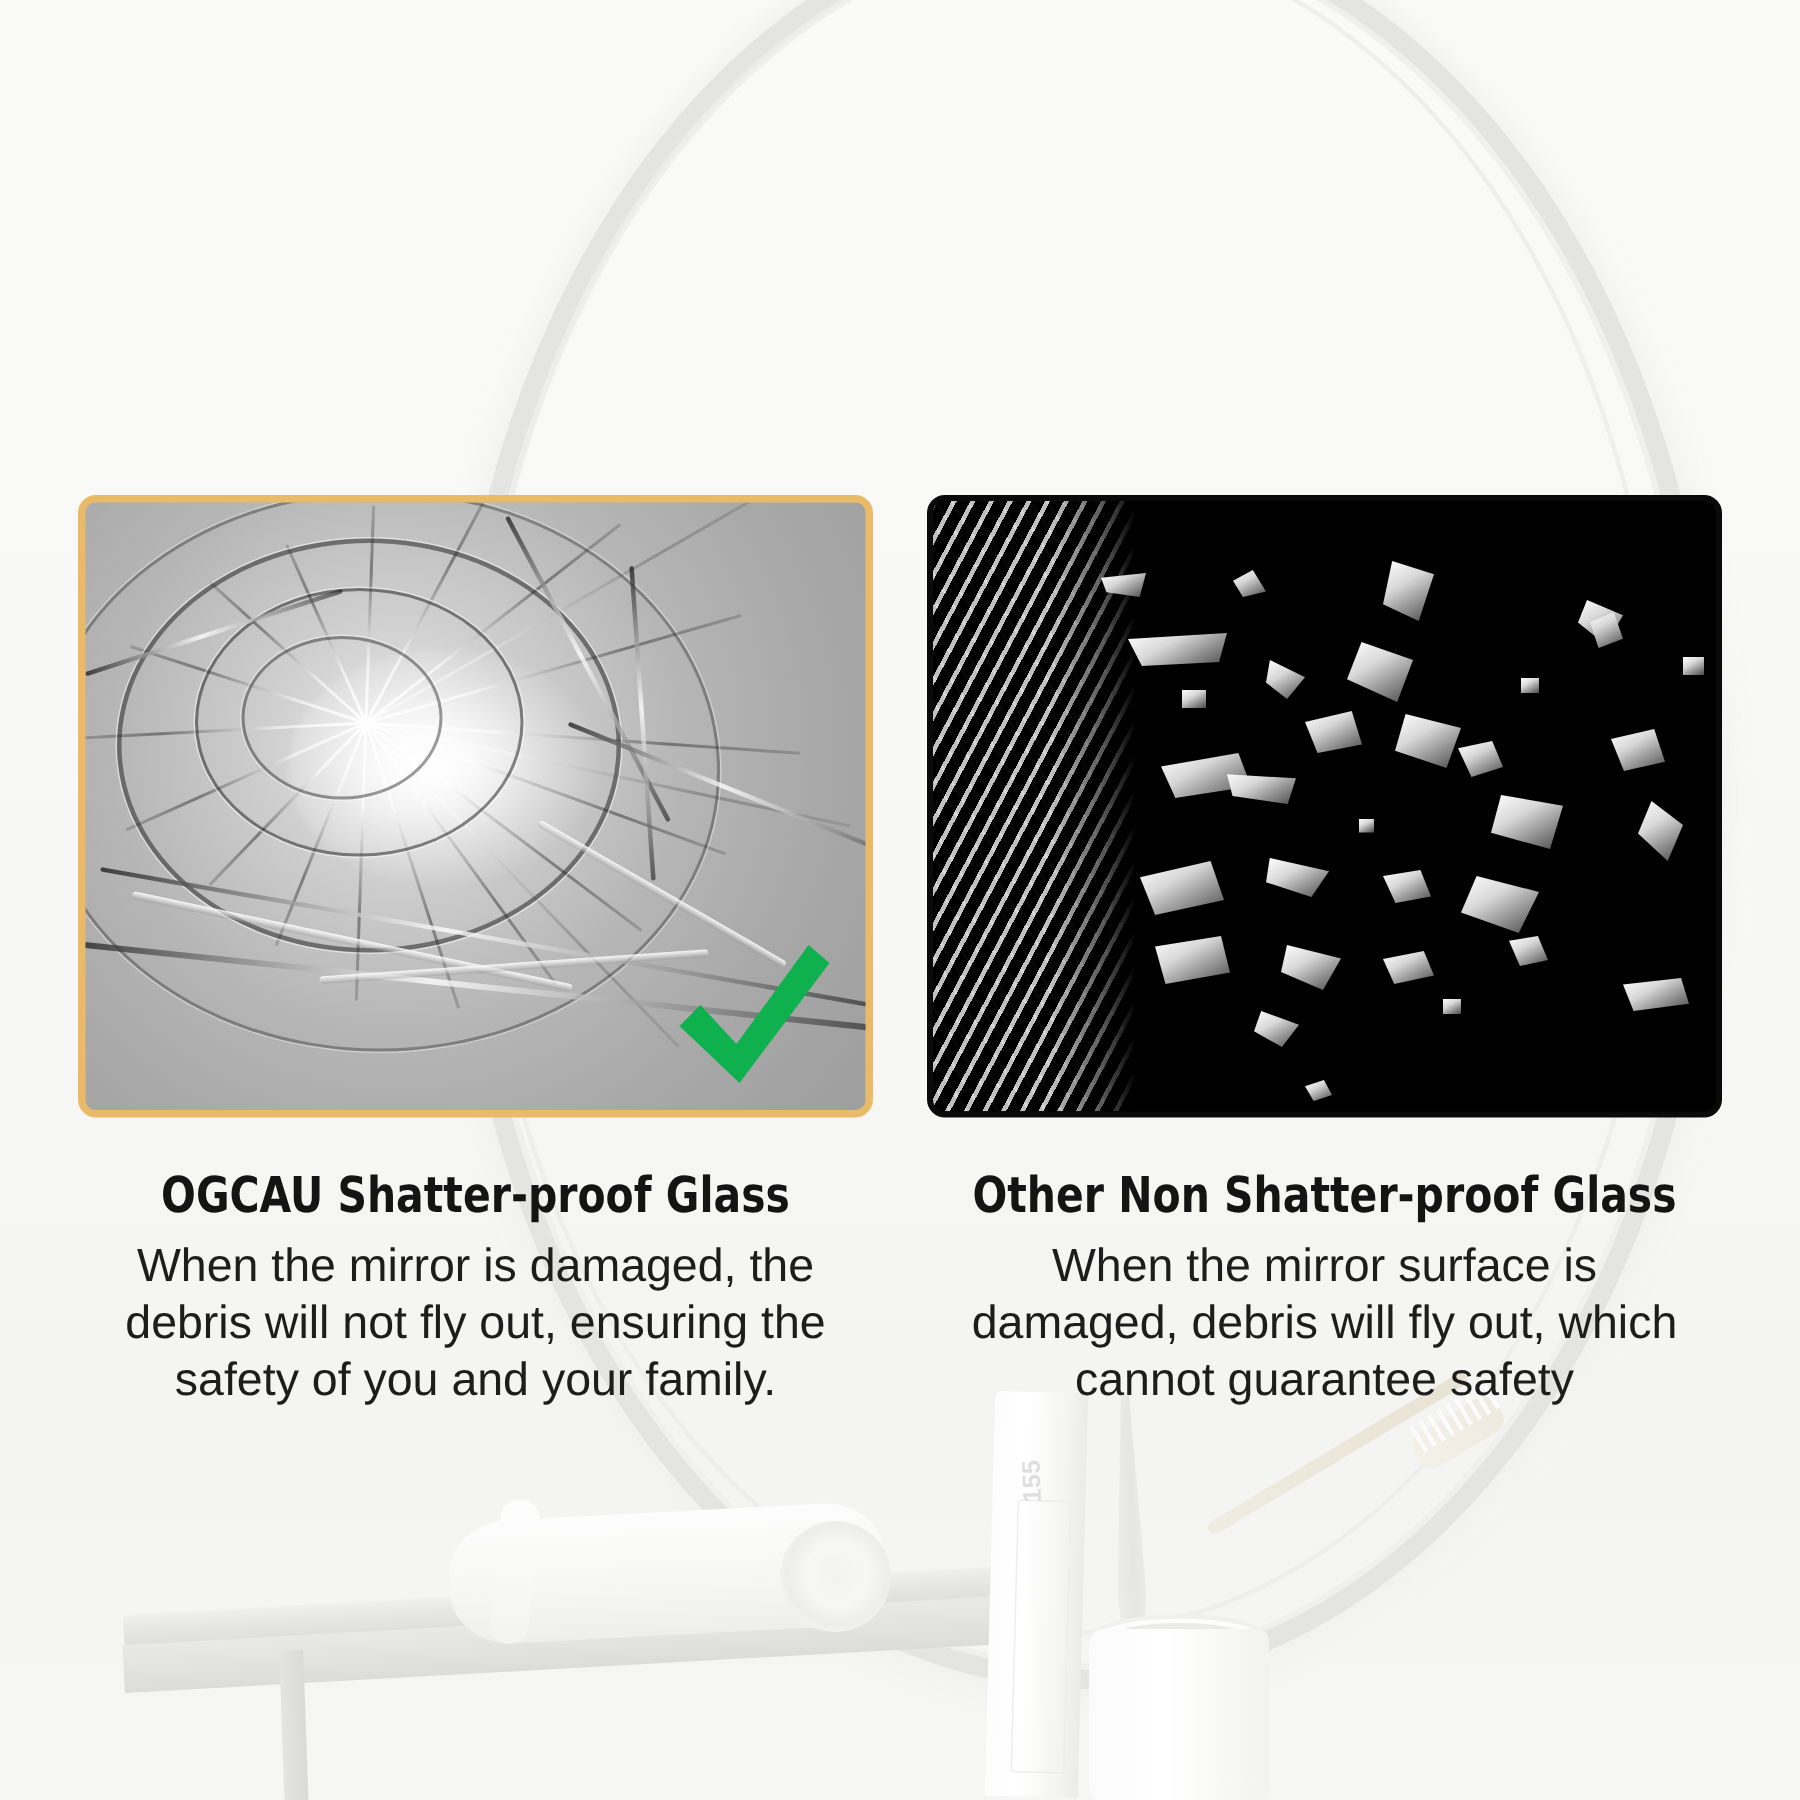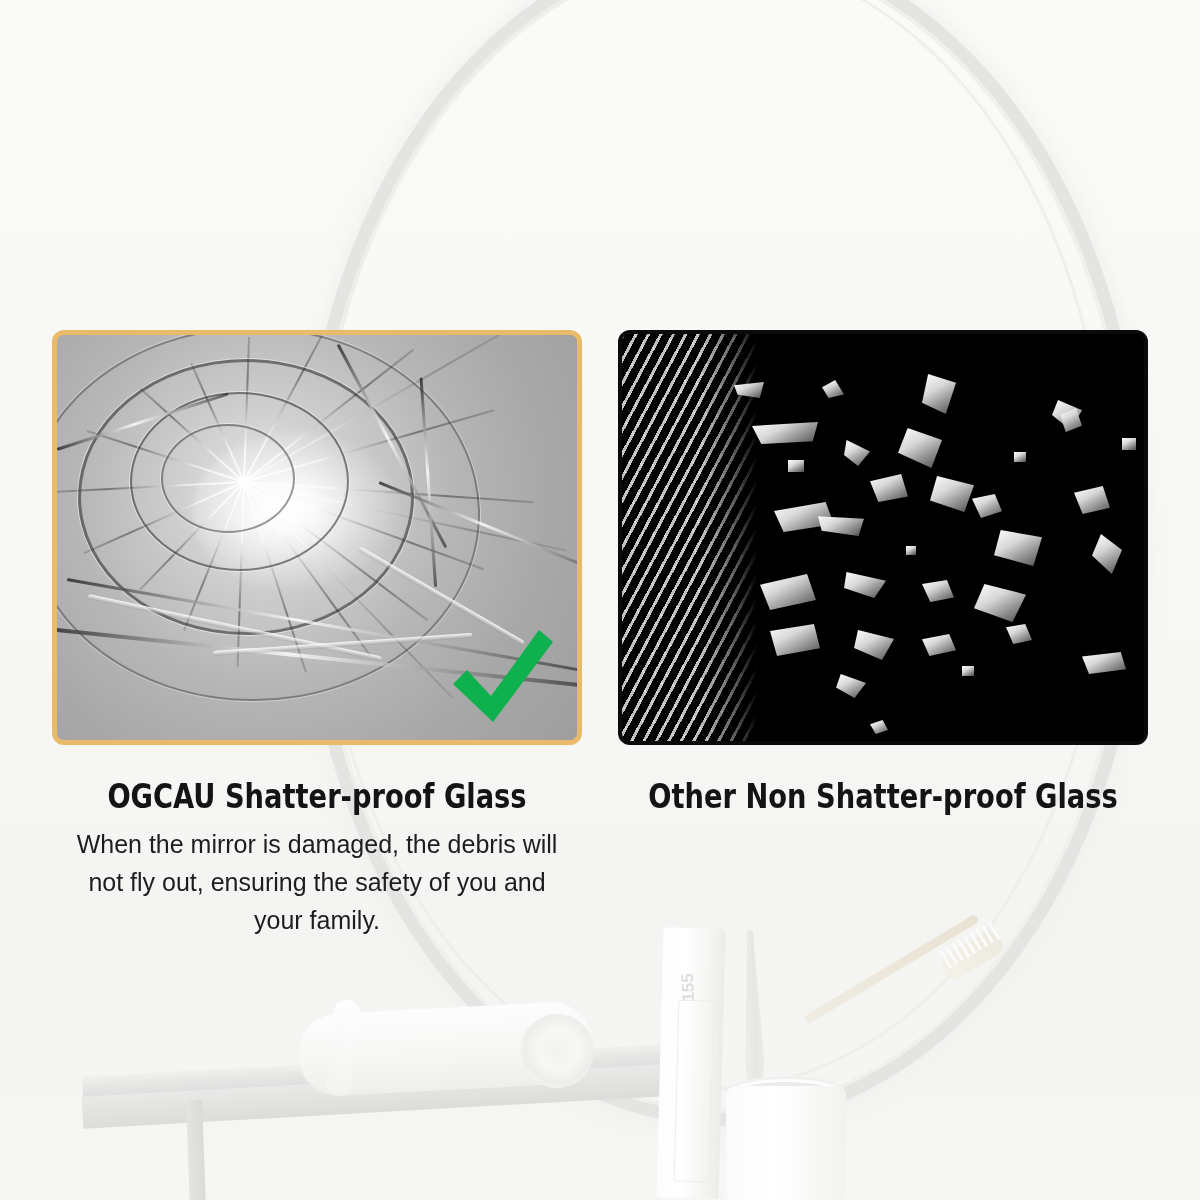--- a/index.html
+++ b/index.html
@@ -387,21 +387,21 @@
     font-weight: bold;
     color: #141414;
     transform: scaleX(0.92);
     white-space: nowrap;
   }
   .panel-body {
     margin: 0 auto;
     padding-top: 10px;
     width: 500px;
     font-family: "Liberation Sans", sans-serif;
-    font-size: 25px;
+    font-size: 31px;
     line-height: 38px;
     color: #1d1d1d;
   }
 </style>
 </head>
 <body>
 
 <div id="page">
 
   <div class="bg-layer">
@@ -518,16 +518,17 @@
         <div class="frag" style="left:248px;top:386px;width:18px;height:14px;clip-path:polygon(0 30%,70% 0,100% 72%,32% 100%);"></div>
         <div class="frag" style="left:460px;top:318px;width:44px;height:22px;clip-path:polygon(0 20%,88% 0,100% 78%,16% 100%);"></div>
         <div class="frag" style="left:166px;top:126px;width:16px;height:12px;"></div>
         <div class="frag" style="left:392px;top:118px;width:12px;height:10px;"></div>
         <div class="frag" style="left:284px;top:212px;width:10px;height:9px;"></div>
         <div class="frag" style="left:340px;top:332px;width:12px;height:10px;"></div>
         <div class="frag" style="left:500px;top:104px;width:14px;height:12px;"></div>
       </div>
 
       <h2 class="panel-heading">Other Non Shatter-proof Glass</h2>
+      <p class="panel-body">When the mirror surface is damaged, debris will fly out, which cannot guarantee safety</p>
     </div>
 
   </div>
 </div>
 
 </body></html>

